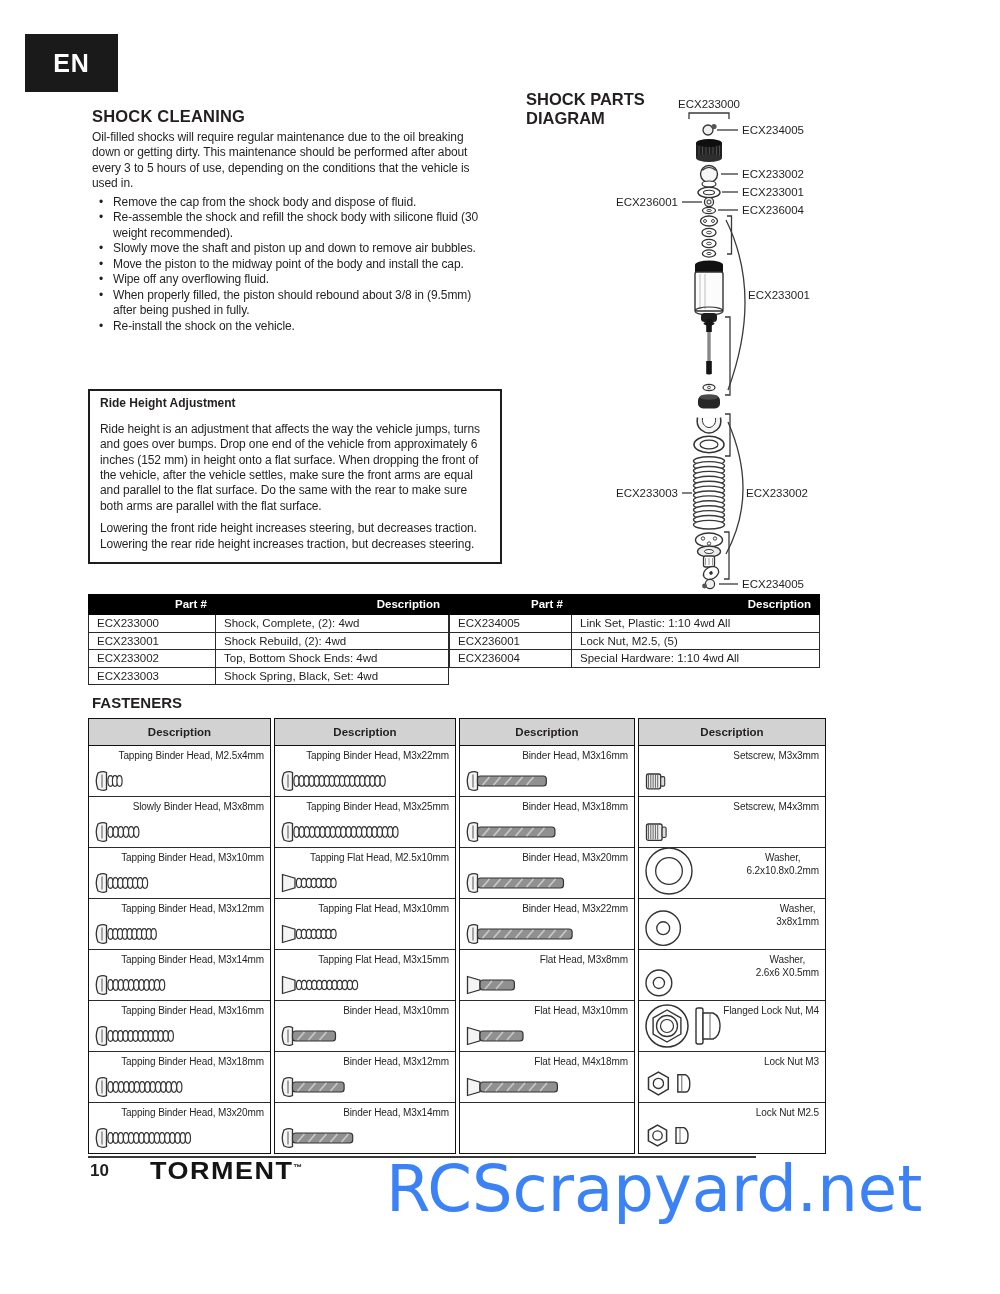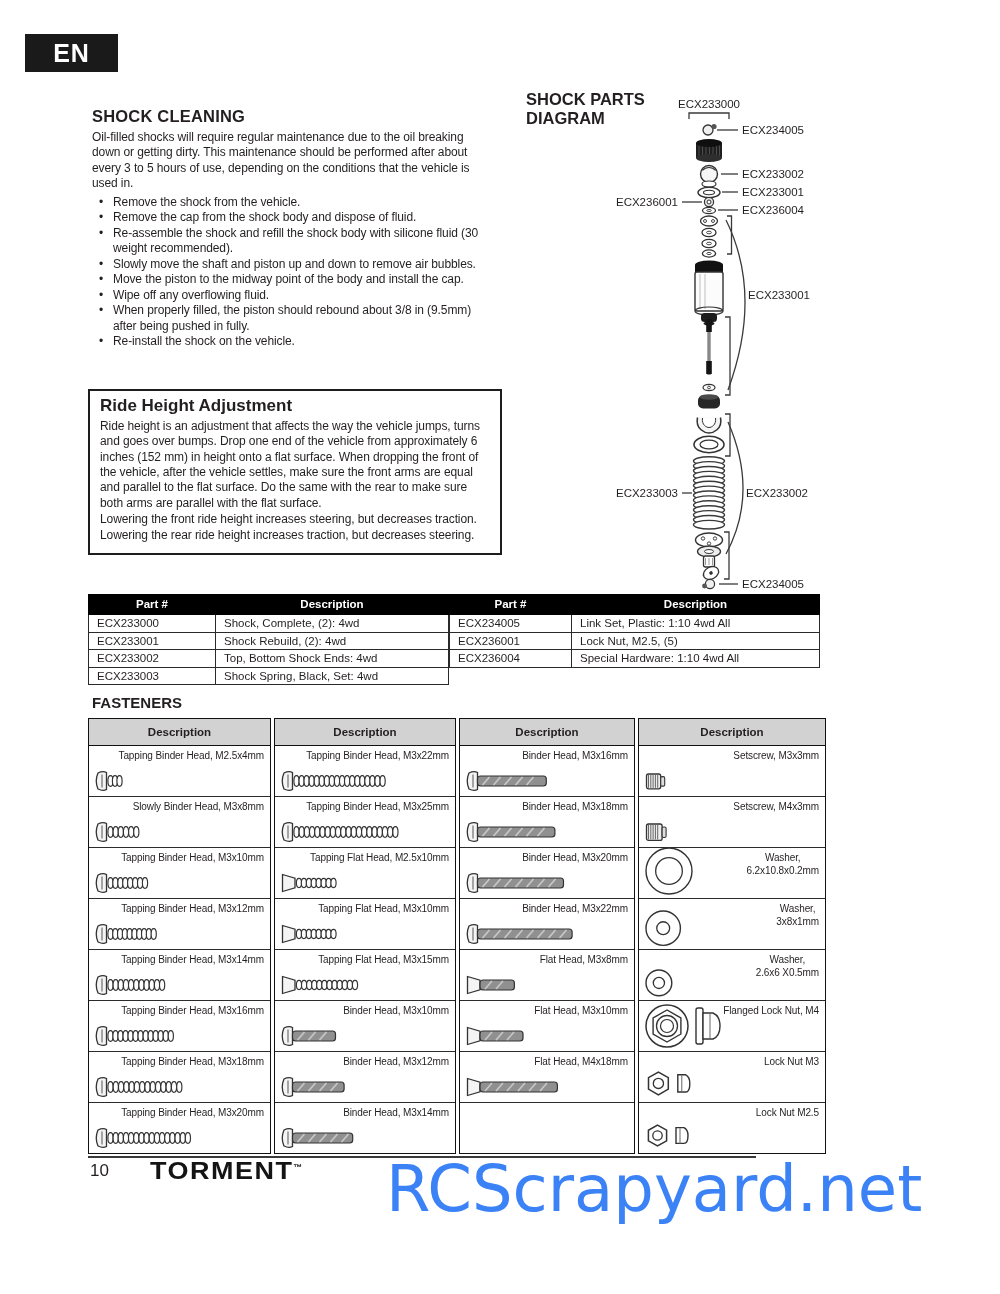--- a/index.html
+++ b/index.html
@@ -1,77 +1,76 @@
 <!DOCTYPE html>
 <html><head>
 <meta charset="utf-8">
 <style>
   html,body{margin:0;padding:0}
   body{width:1000px;height:1294px;position:relative;background:#fff;
        font-family:"Liberation Sans",sans-serif;color:#231f20;overflow:hidden}
   .abs{position:absolute}
 
-  #en-badge{left:25px;top:34px;width:93px;height:38px;background:#1a1a1a;color:#fff;
+  #en-badge{left:25px;top:34px;width:93px;height:58px;background:#1a1a1a;color:#fff;
     display:flex;align-items:center;justify-content:center;font-weight:bold;font-size:25px;letter-spacing:1px}
 
   #shock-cleaning{left:92px;top:90px;width:402px}
   h1.sec{font-size:16.5px;font-weight:bold;margin:17px 0 4px;letter-spacing:.2px}
   p.body{font-size:12px;line-height:1.29;margin:0;letter-spacing:-.1px}
   ul.bullets{list-style:none;margin:3px 0 0;padding:0}
   ul.bullets li{position:relative;padding-left:21px;font-size:12px;line-height:1.29;letter-spacing:-.1px}
   ul.bullets li::before{content:"\2022";position:absolute;left:7px;top:0}
 
   #ride-box{left:88px;top:389px;width:390px;border:2px solid #1d1d1d;padding:5px 10px 10px;background:#fff}
-  #ride-box h2{font-size:17px;margin:0 0 3px}
+  #ride-box h2{font-size:12px;margin:0 0 12px}
   #ride-box p{font-size:12px;line-height:1.28;margin:0;letter-spacing:-.1px}
-  #ride-box p + p{margin-top:1px}
+  #ride-box p + p{margin-top:7px}
 
   #diagram-title{left:526px;top:90px;width:125px;font-size:16.5px;font-weight:bold;line-height:1.18}
 
   #diagram-svg{left:558px;top:92px}
   #diagram-svg text{font-family:"Liberation Sans",sans-serif;font-size:11.5px;fill:#231f20}
 
   #parts-tables{left:88px;top:594px;display:flex;align-items:flex-start}
   table.parts{border-collapse:collapse;table-layout:fixed}
-  table.parts th{background:#000;color:#fff;text-align:center;font-size:11.5px;
+  table.parts th{background:#000;color:#fff;text-align:right;font-size:11.5px;
     padding:3px 8px 4px;border:1.5px solid #000}
   table.parts td{border:1.2px solid #2a2a2a;font-size:11.5px;padding:2px 8px 2.5px;
     white-space:nowrap;overflow:hidden}
 
   #fasteners-title{left:92px;top:694px;font-size:15px;font-weight:bold}
   #fastener-grid{left:88px;top:718px;display:flex;gap:3px}
   .f-col{border:1.5px solid #111;background:#fff}
   .f-head{height:26px;display:flex;align-items:center;justify-content:center;background:#d2d2d2;
     border-bottom:1.5px solid #111;font-weight:bold;font-size:11.5px}
   .f-row{height:50px;position:relative}
   .f-row + .f-row{border-top:1.2px solid #2b2b2b}
   .f-label{position:absolute;top:4px;right:6px;text-align:center;font-size:10px;line-height:1.25;
     white-space:pre-line;letter-spacing:-.1px}
   .f-icon{position:absolute;left:5px;bottom:2px;line-height:0}
 
   #footer-line{left:88px;top:1156px;width:668px;height:2px;background:#3a3a3a}
-  #page-num{left:90px;top:1161px;font-size:17px;font-weight:normal}
+  #page-num{left:90px;top:1161px;font-size:17px;font-weight:bold}
   #brand{left:150px;top:1157px;font-size:27px;font-weight:bold;letter-spacing:1.5px;color:#141414;
     transform:scaleY(.92);transform-origin:top left}
   #brand sup{font-size:9px}
   #watermark{left:386px;top:1152px;font-size:64px;color:#3b82f6;font-family:"DejaVu Sans",sans-serif;
     white-space:nowrap;pointer-events:none;z-index:5}
 </style>
 </head>
 <body>
 
 <div id="en-badge" class="abs">
   <span>EN</span>
 </div>
 
 <div id="shock-cleaning" class="abs">
   <h1 class="sec">SHOCK CLEANING</h1>
   <p class="body">Oil-filled shocks will require regular maintenance due to the oil breaking down or getting dirty. This maintenance should be performed after about every 3 to 5 hours of use, depending on the conditions that the vehicle is used in.</p>
   <ul class="bullets" id="bullet-list">
-      <li>Remove the shock from the vehicle.</li>
       <li>Remove the cap from the shock body and dispose of fluid.</li>
       <li>Re-assemble the shock and refill the shock body with silicone fluid (30 weight recommended).</li>
       <li>Slowly move the shaft and piston up and down to remove air bubbles.</li>
       <li>Move the piston to the midway point of the body and install the cap.</li>
       <li>Wipe off any overflowing fluid.</li>
       <li>When properly filled, the piston should rebound about 3/8 in (9.5mm) after being pushed in fully.</li>
       <li>Re-install the shock on the vehicle.</li>
     </ul>
 </div>
 

